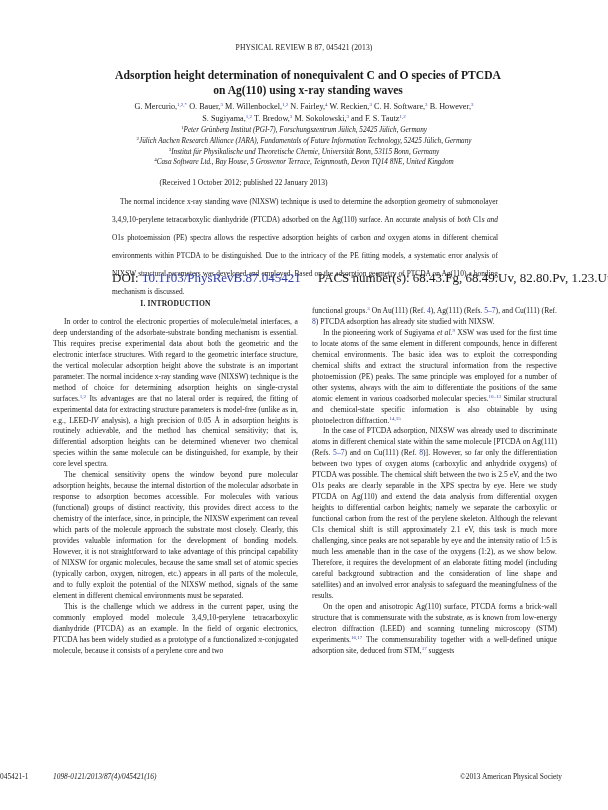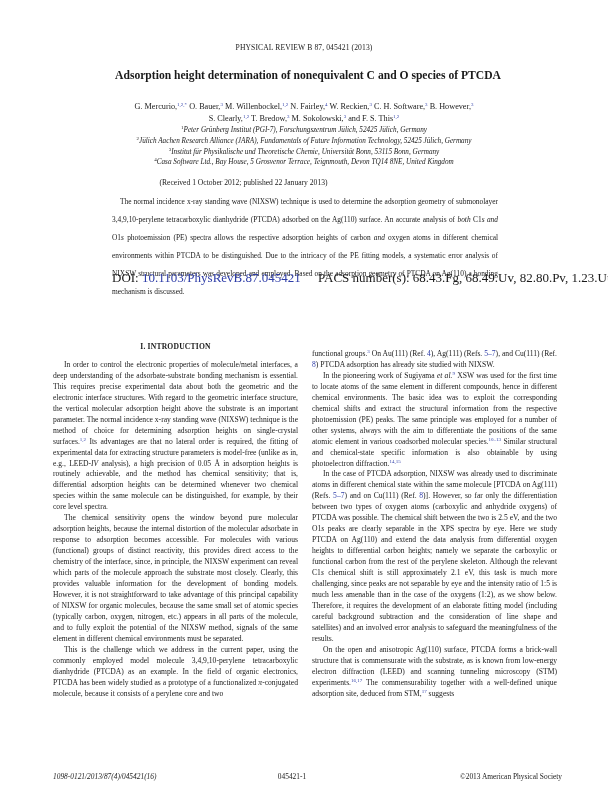--- a/index.html
+++ b/index.html
@@ -9,52 +9,53 @@
   .journal { top: 43px; left: 0; width: 608px; text-align: center; font-size: 7.6px; letter-spacing: 0.1px; }
   .title { top: 68px; left: 0; width: 544px; text-align: center; font-size: 11.6px; font-weight: bold; line-height: 15px; margin-left: 36px; }
   .authors { top: 101px; left: 40px; width: 528px; text-align: center; font-size: 8.2px; line-height: 11.5px; }
   .affils { top: 125px; left: 30px; width: 548px; text-align: center; font-size: 7.2px; line-height: 10.8px; font-style: italic; }
   .received { top: 178px; left: 0; width: 487px; text-align: center; font-size: 7.6px; }
   .abstract { top: 193px; left: 112px; width: 386px; font-size: 7.4px; line-height: 18px; text-align: justify; text-indent: 8px; }
   .doi-line { top: 270px; left: 112px; width: 386px; font-size: 13px; }
   .doi-line .pacs { position: absolute; left: 206px; top: 0; white-space: nowrap; }
   sup { font-size: 5px; vertical-align: 3px; line-height: 0; }
   .blue { color: #2e3da8; }
-  .col { top: 299px; width: 245px; font-size: 7.6px; line-height: 10.95px; text-align: justify; margin-top: 43px; }
+  .col { top: 299px; width: 245px; font-size: 7.6px; line-height: 10.95px; text-align: justify; }
   .col-left { left: 53px; }
   .col-right { left: 312px; top: 306px; }
   .section-head { text-align: center; font-weight: bold; font-size: 7.6px; margin-bottom: 7px; letter-spacing: 0.2px; }
   .para { text-indent: 11px; margin: 0; }
   .footer { top: 772px; font-size: 7.4px; }
   .footer-left { left: 53px; font-style: italic; }
-  .footer-center { left: 8px; width: 568px; text-align: center; }
+  .footer-center { left: 0; width: 568px; }
   .footer-right { right: 46px; }
   i { font-style: italic; }
 </style>
 </head>
 <body>
 
 <div class="abs journal">PHYSICAL REVIEW B 87, 045421 (2013)</div>
 
 <div class="abs title">
   <div>Adsorption height determination of nonequivalent C and O species of PTCDA</div>
+  <div>on Ag(110) using x-ray standing waves</div>
 </div>
 
 <div class="abs authors">
   <span><span>G. Mercurio,</span><sup class="blue">1,2,*</sup></span>
   <span><span>O. Bauer,</span><sup class="blue">3</sup></span>
   <span><span>M. Willenbockel,</span><sup class="blue">1,2</sup></span>
   <span><span>N. Fairley,</span><sup class="blue">4</sup></span>
   <span><span>W. Reckien,</span><sup class="blue">3</sup></span>
   <span><span>C. H. Software,</span><sup class="blue">3</sup></span>
   <span><span>B. However,</span><sup class="blue">3</sup></span><br>
-  <span><span>S. Clearly,</span><sup class="blue">1,2</sup></span>
+  <span><span>S. Sugiyama,</span><sup class="blue">1,2</sup></span>
   <span><span>T. Bredow,</span><sup class="blue">3</sup></span>
   <span><span>M. Sokolowski,</span><sup class="blue">3</sup></span>
-  <span><span>and F. S. This</span><sup class="blue">1,2</sup></span>
+  <span><span>and F. S. Tautz</span><sup class="blue">1,2</sup></span>
 </div>
 
 <div class="abs affils">
   <div><sup style="font-style:normal">1</sup><span>Peter Grünberg Institut (PGI-7), Forschungszentrum Jülich, 52425 Jülich, Germany</span></div>
   <div><sup style="font-style:normal">2</sup><span>Jülich Aachen Research Alliance (JARA), Fundamentals of Future Information Technology, 52425 Jülich, Germany</span></div>
   <div><sup style="font-style:normal">3</sup><span>Institut für Physikalische und Theoretische Chemie, Universität Bonn, 53115 Bonn, Germany</span></div>
   <div><sup style="font-style:normal">4</sup><span>Casa Software Ltd., Bay House, 5 Grosvenor Terrace, Teignmouth, Devon TQ14 8NE, United Kingdom</span></div>
 </div>
 
 <div class="abs received">(Received 1 October 2012; published 22 January 2013)</div>

